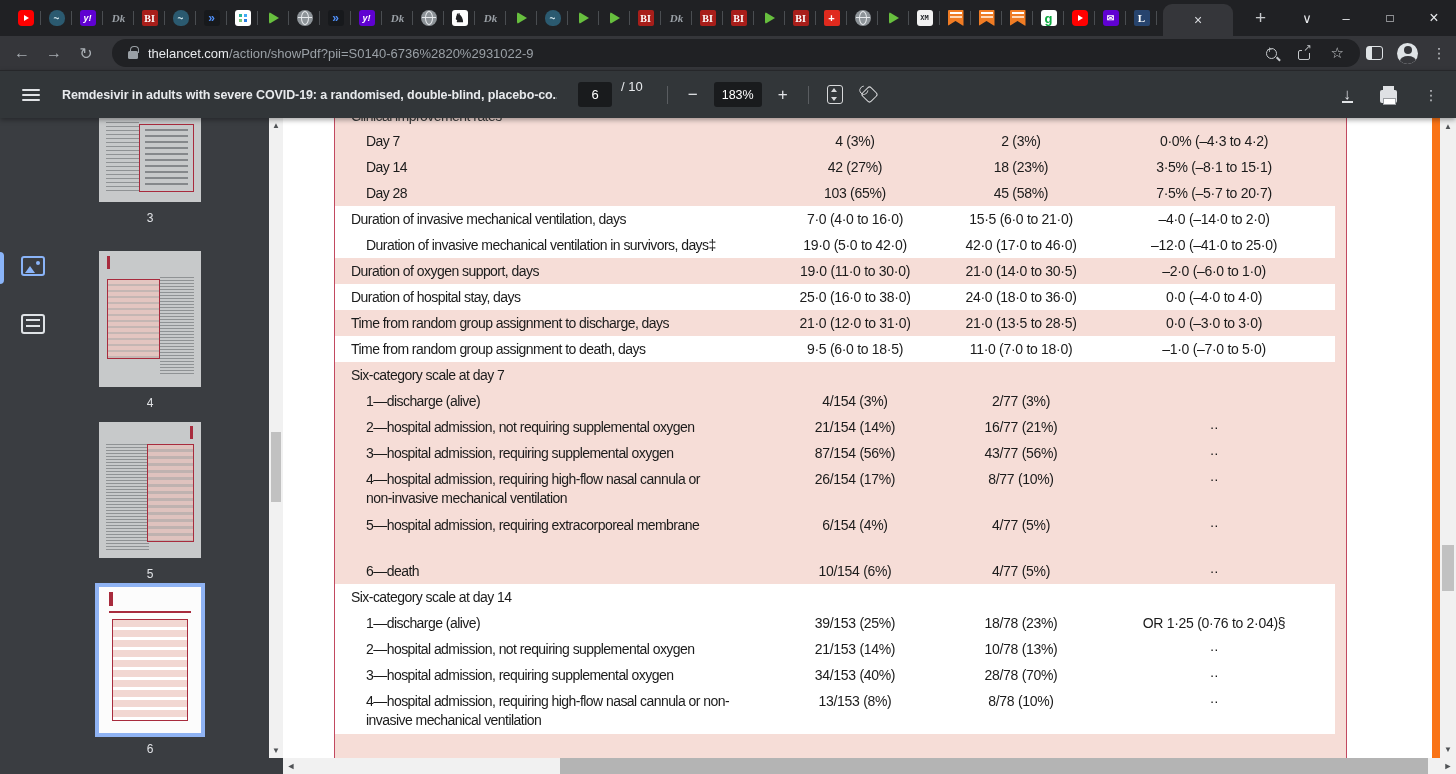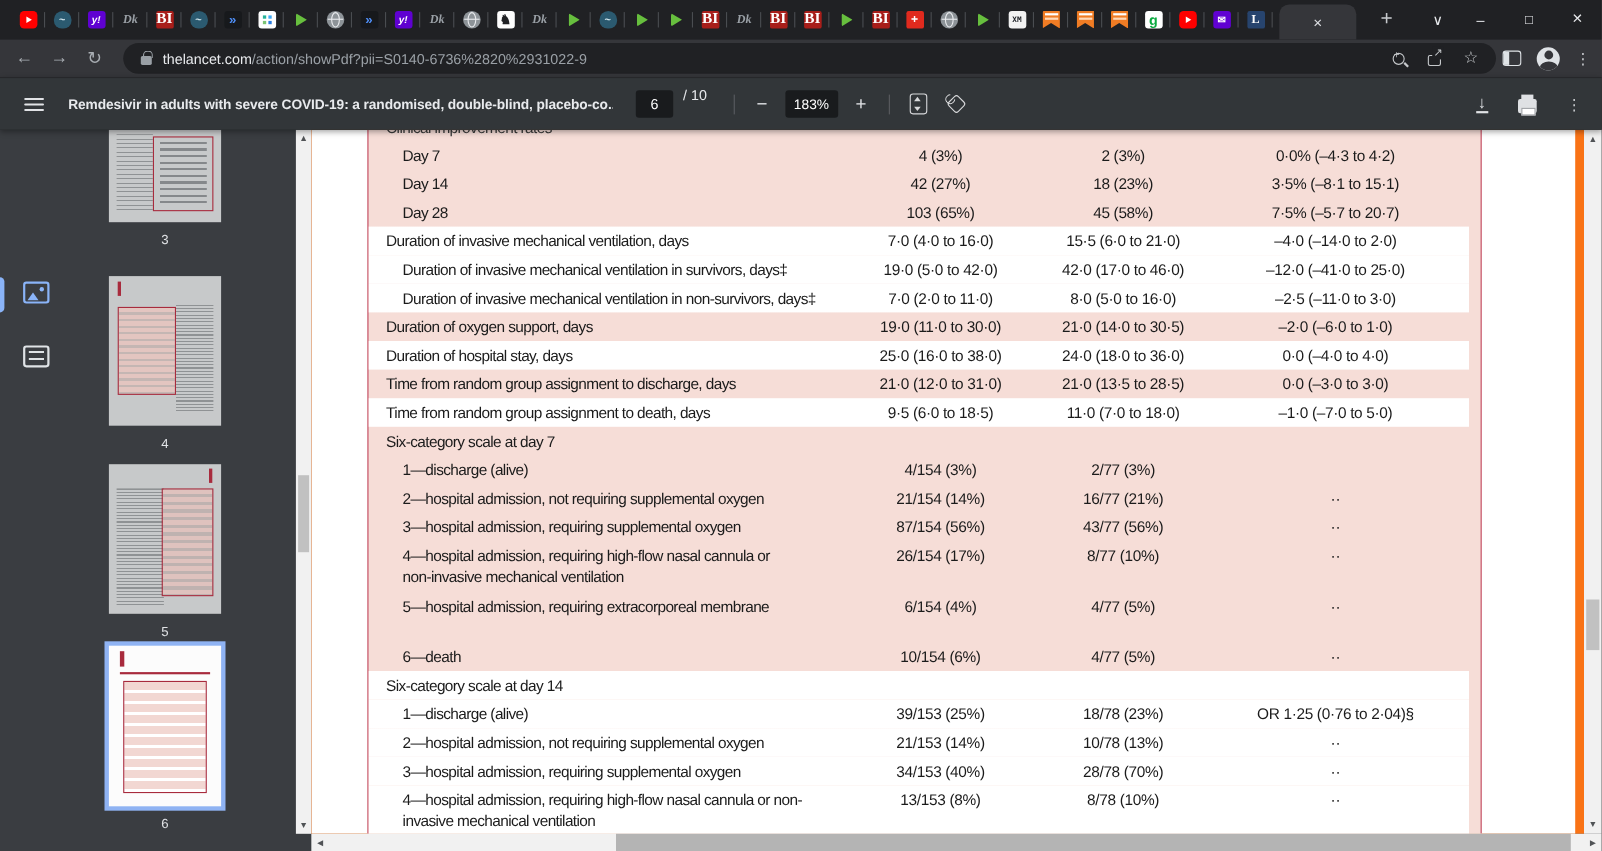--- a/index.html
+++ b/index.html
@@ -12,21 +12,21 @@
   .pin{width:31px;height:36px;display:flex;align-items:center;justify-content:center;position:relative;cursor:pointer}
   .pin::after{content:'';position:absolute;right:0;top:11px;height:14px;width:1px;background:#4a4d51}
   .fav{display:flex;align-items:center;justify-content:center;width:16px;height:16px;
     font:700 9px "Liberation Sans",sans-serif;border-radius:3px;color:#fff;font-style:normal;overflow:hidden}
   .f-youtube{background:#f00;border-radius:4px}
   .f-youtube::after{content:'';border-left:5px solid #fff;border-top:3px solid transparent;border-bottom:3px solid transparent;margin-left:1px}
   .f-lancet-shield{background:#2b5a70;border-radius:50% 50% 45% 45%;color:#cfe3ea;font-size:10px}
   .f-lancet-shield::after{content:'~'}
   .f-yahoo{background:#5f01d1;font-style:italic;font-size:9px}
   .f-italic-dk{color:#9aa0a6;font-style:italic;font-family:"Liberation Serif",serif;font-size:11px;background:transparent}
-  .f-business-insider{background:#a81e1a;font-family:"Liberation Serif",serif;font-size:14px;border-radius:2px}
+  .f-business-insider{background:#a81e1a;font-family:"Liberation Serif",serif;font-size:10px;border-radius:2px}
   .f-double-arrow{background:#17191c;color:#4f8ff7;font-size:12px;line-height:14px}
   .f-dot-grid{background:#fff;position:relative}
   .f-dot-grid::after{content:'';position:absolute;left:4px;top:4px;width:3px;height:3px;background:#27b39a;
     box-shadow:5px 0 0 #3fa9f5,0 5px 0 #7cc576,5px 5px 0 #2a7de1}
   .f-green-play{background:transparent}
   .f-green-play::after{content:'';border-left:10px solid #67bf3e;border-top:6px solid transparent;border-bottom:6px solid transparent;border-radius:2px}
   .f-globe{background:#8d9398;border-radius:50%;position:relative}
   .f-globe::before{content:'';position:absolute;left:1px;right:1px;top:7px;height:1px;background:#e8eaed}
   .f-globe::after{content:'';position:absolute;left:4px;right:4px;top:1px;bottom:1px;border:1px solid #e8eaed;border-radius:50%}
   .f-chess-knight{background:#fdfdfd;color:#202124;font-size:12px}
@@ -399,26 +399,20 @@
           <div class="val c2">7·0 (4·0 to 16·0)</div>
           <div class="val c3">15·5 (6·0 to 21·0)</div>
           <div class="val c4">–4·0 (–14·0 to 2·0)</div>
         </div>
         <div class="trow w">
           <div class="lbl i2">Duration of invasive mechanical ventilation in survivors, days‡</div>
           <div class="val c2">19·0 (5·0 to 42·0)</div>
           <div class="val c3">42·0 (17·0 to 46·0)</div>
           <div class="val c4">–12·0 (–41·0 to 25·0)</div>
         </div>
-        <div class="trow w">
-          <div class="lbl i2">Duration of invasive mechanical ventilation in non-survivors, days‡</div>
-          <div class="val c2">7·0 (2·0 to 11·0)</div>
-          <div class="val c3">8·0 (5·0 to 16·0)</div>
-          <div class="val c4">–2·5 (–11·0 to 3·0)</div>
-        </div>
         <div class="trow p">
           <div class="lbl i1">Duration of oxygen support, days</div>
           <div class="val c2">19·0 (11·0 to 30·0)</div>
           <div class="val c3">21·0 (14·0 to 30·5)</div>
           <div class="val c4">–2·0 (–6·0 to 1·0)</div>
         </div>
         <div class="trow w">
           <div class="lbl i1">Duration of hospital stay, days</div>
           <div class="val c2">25·0 (16·0 to 38·0)</div>
           <div class="val c3">24·0 (18·0 to 36·0)</div>

